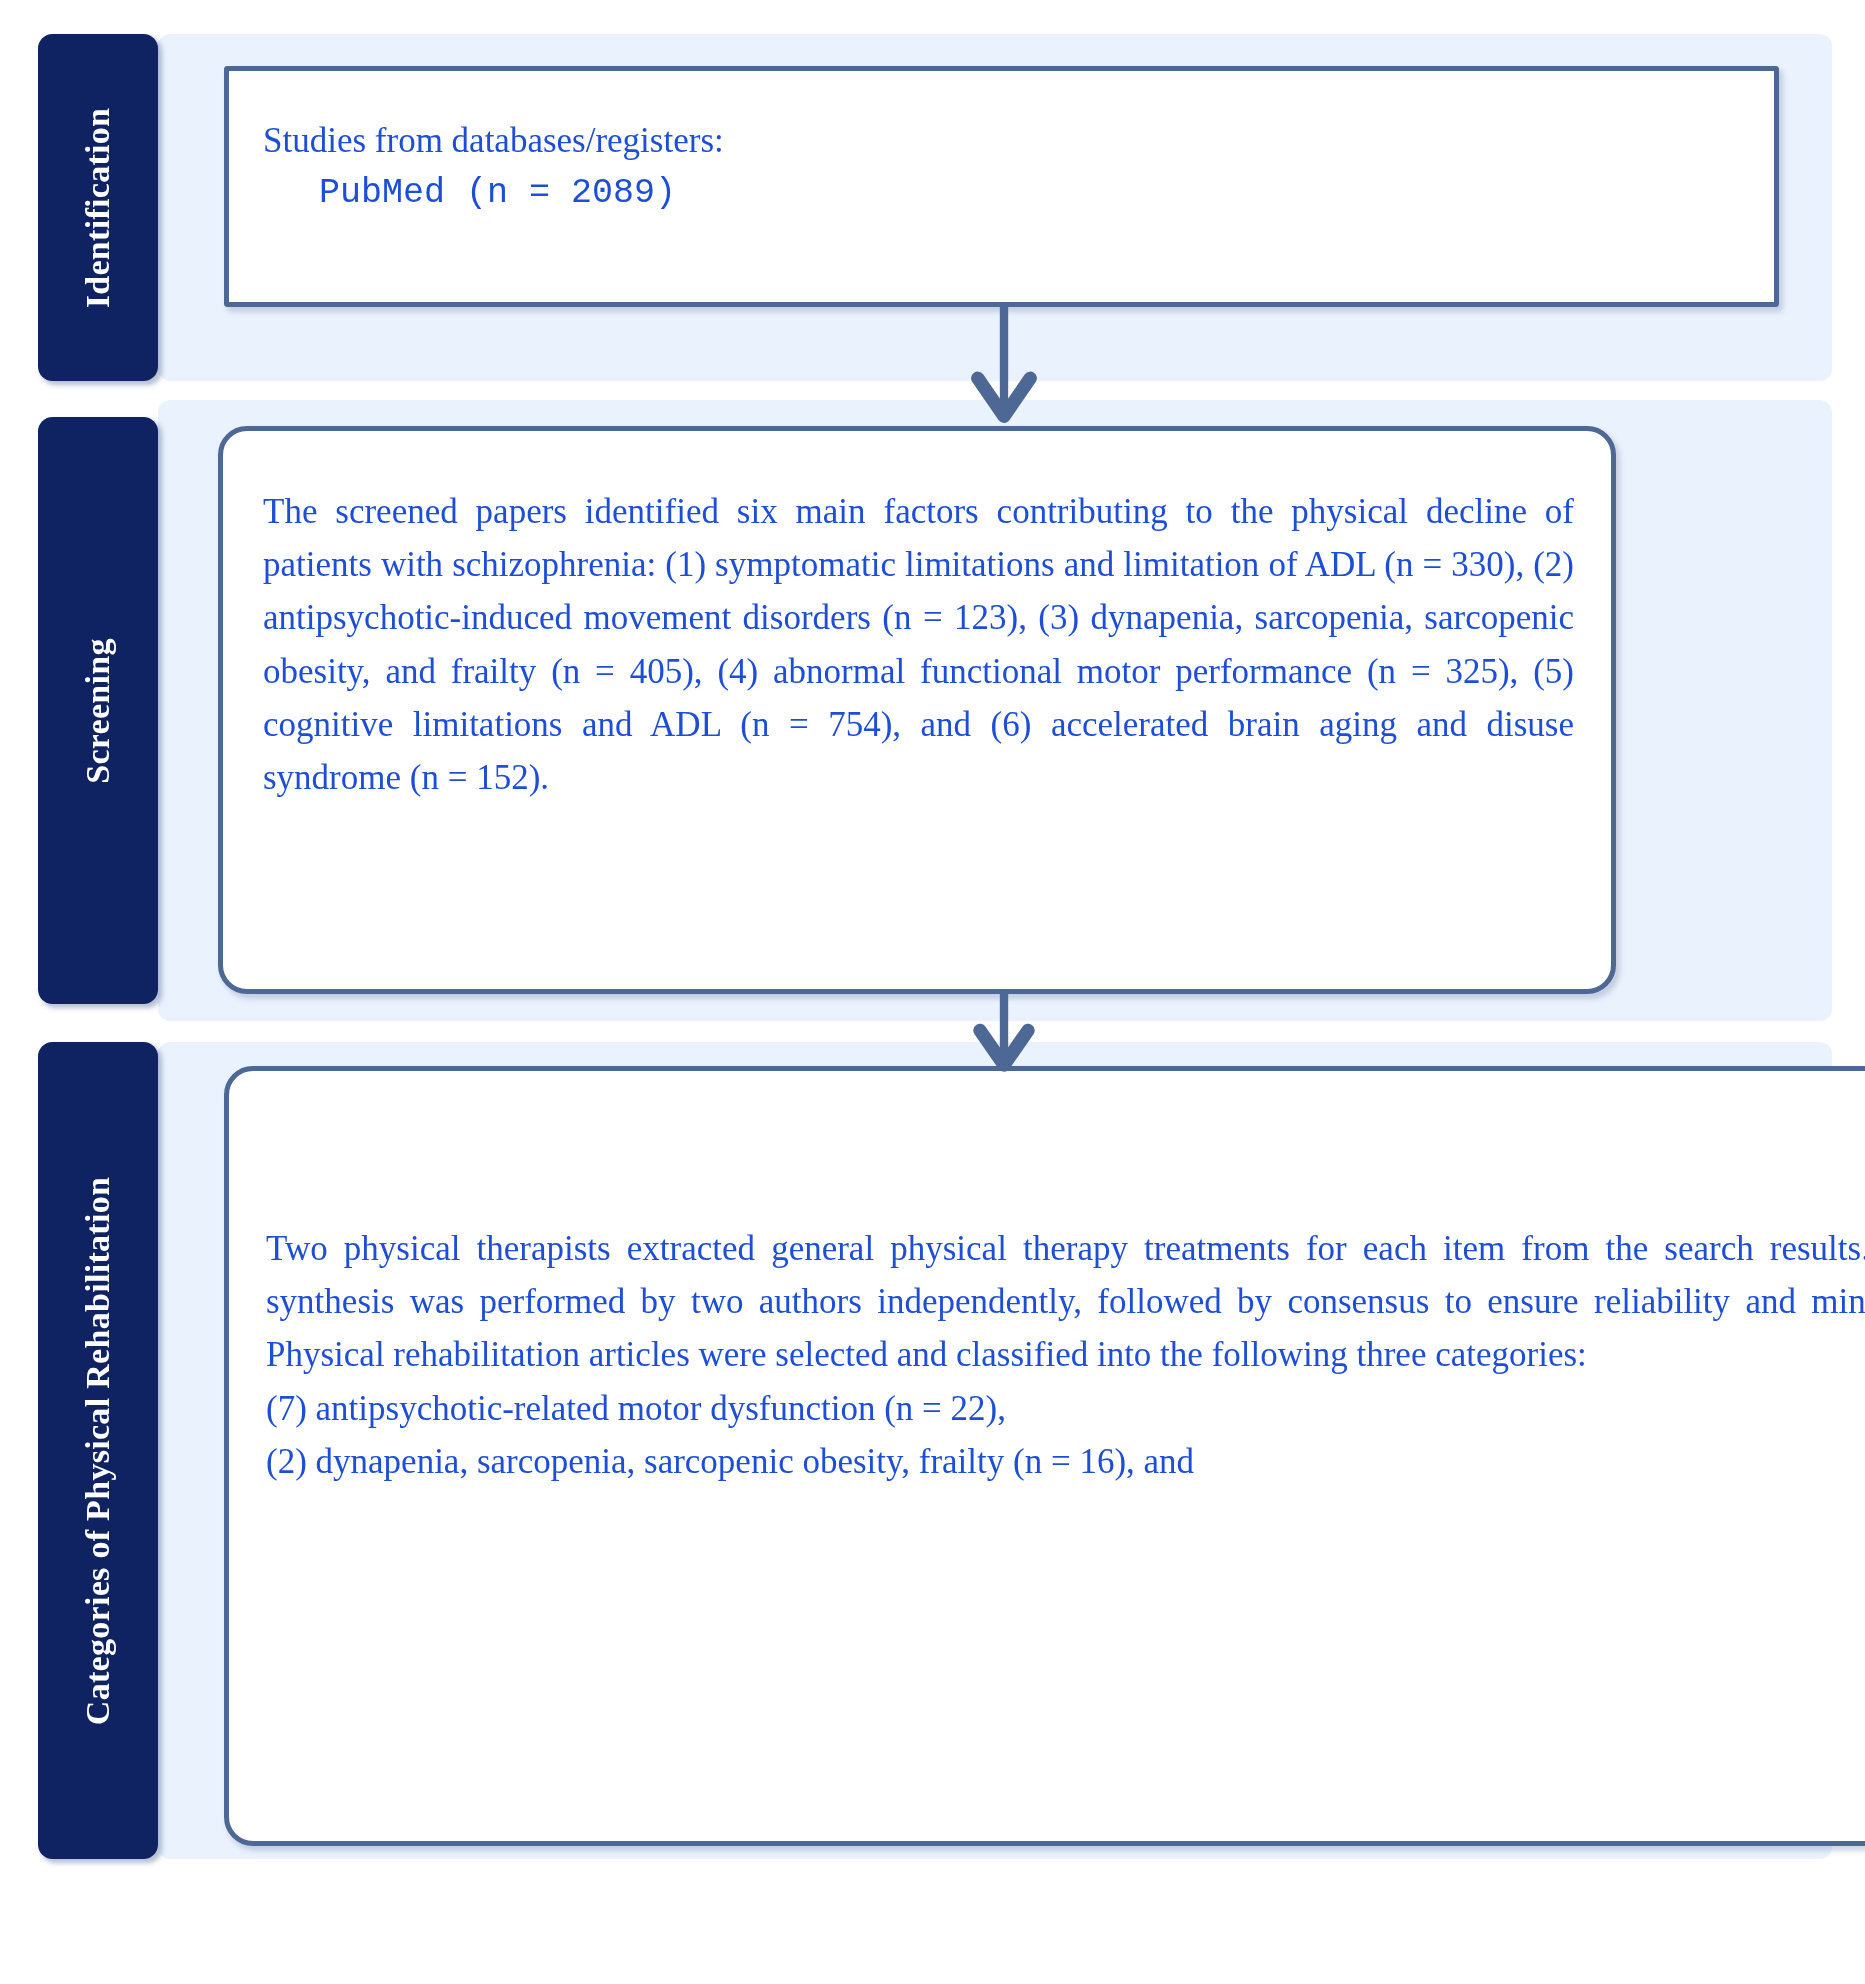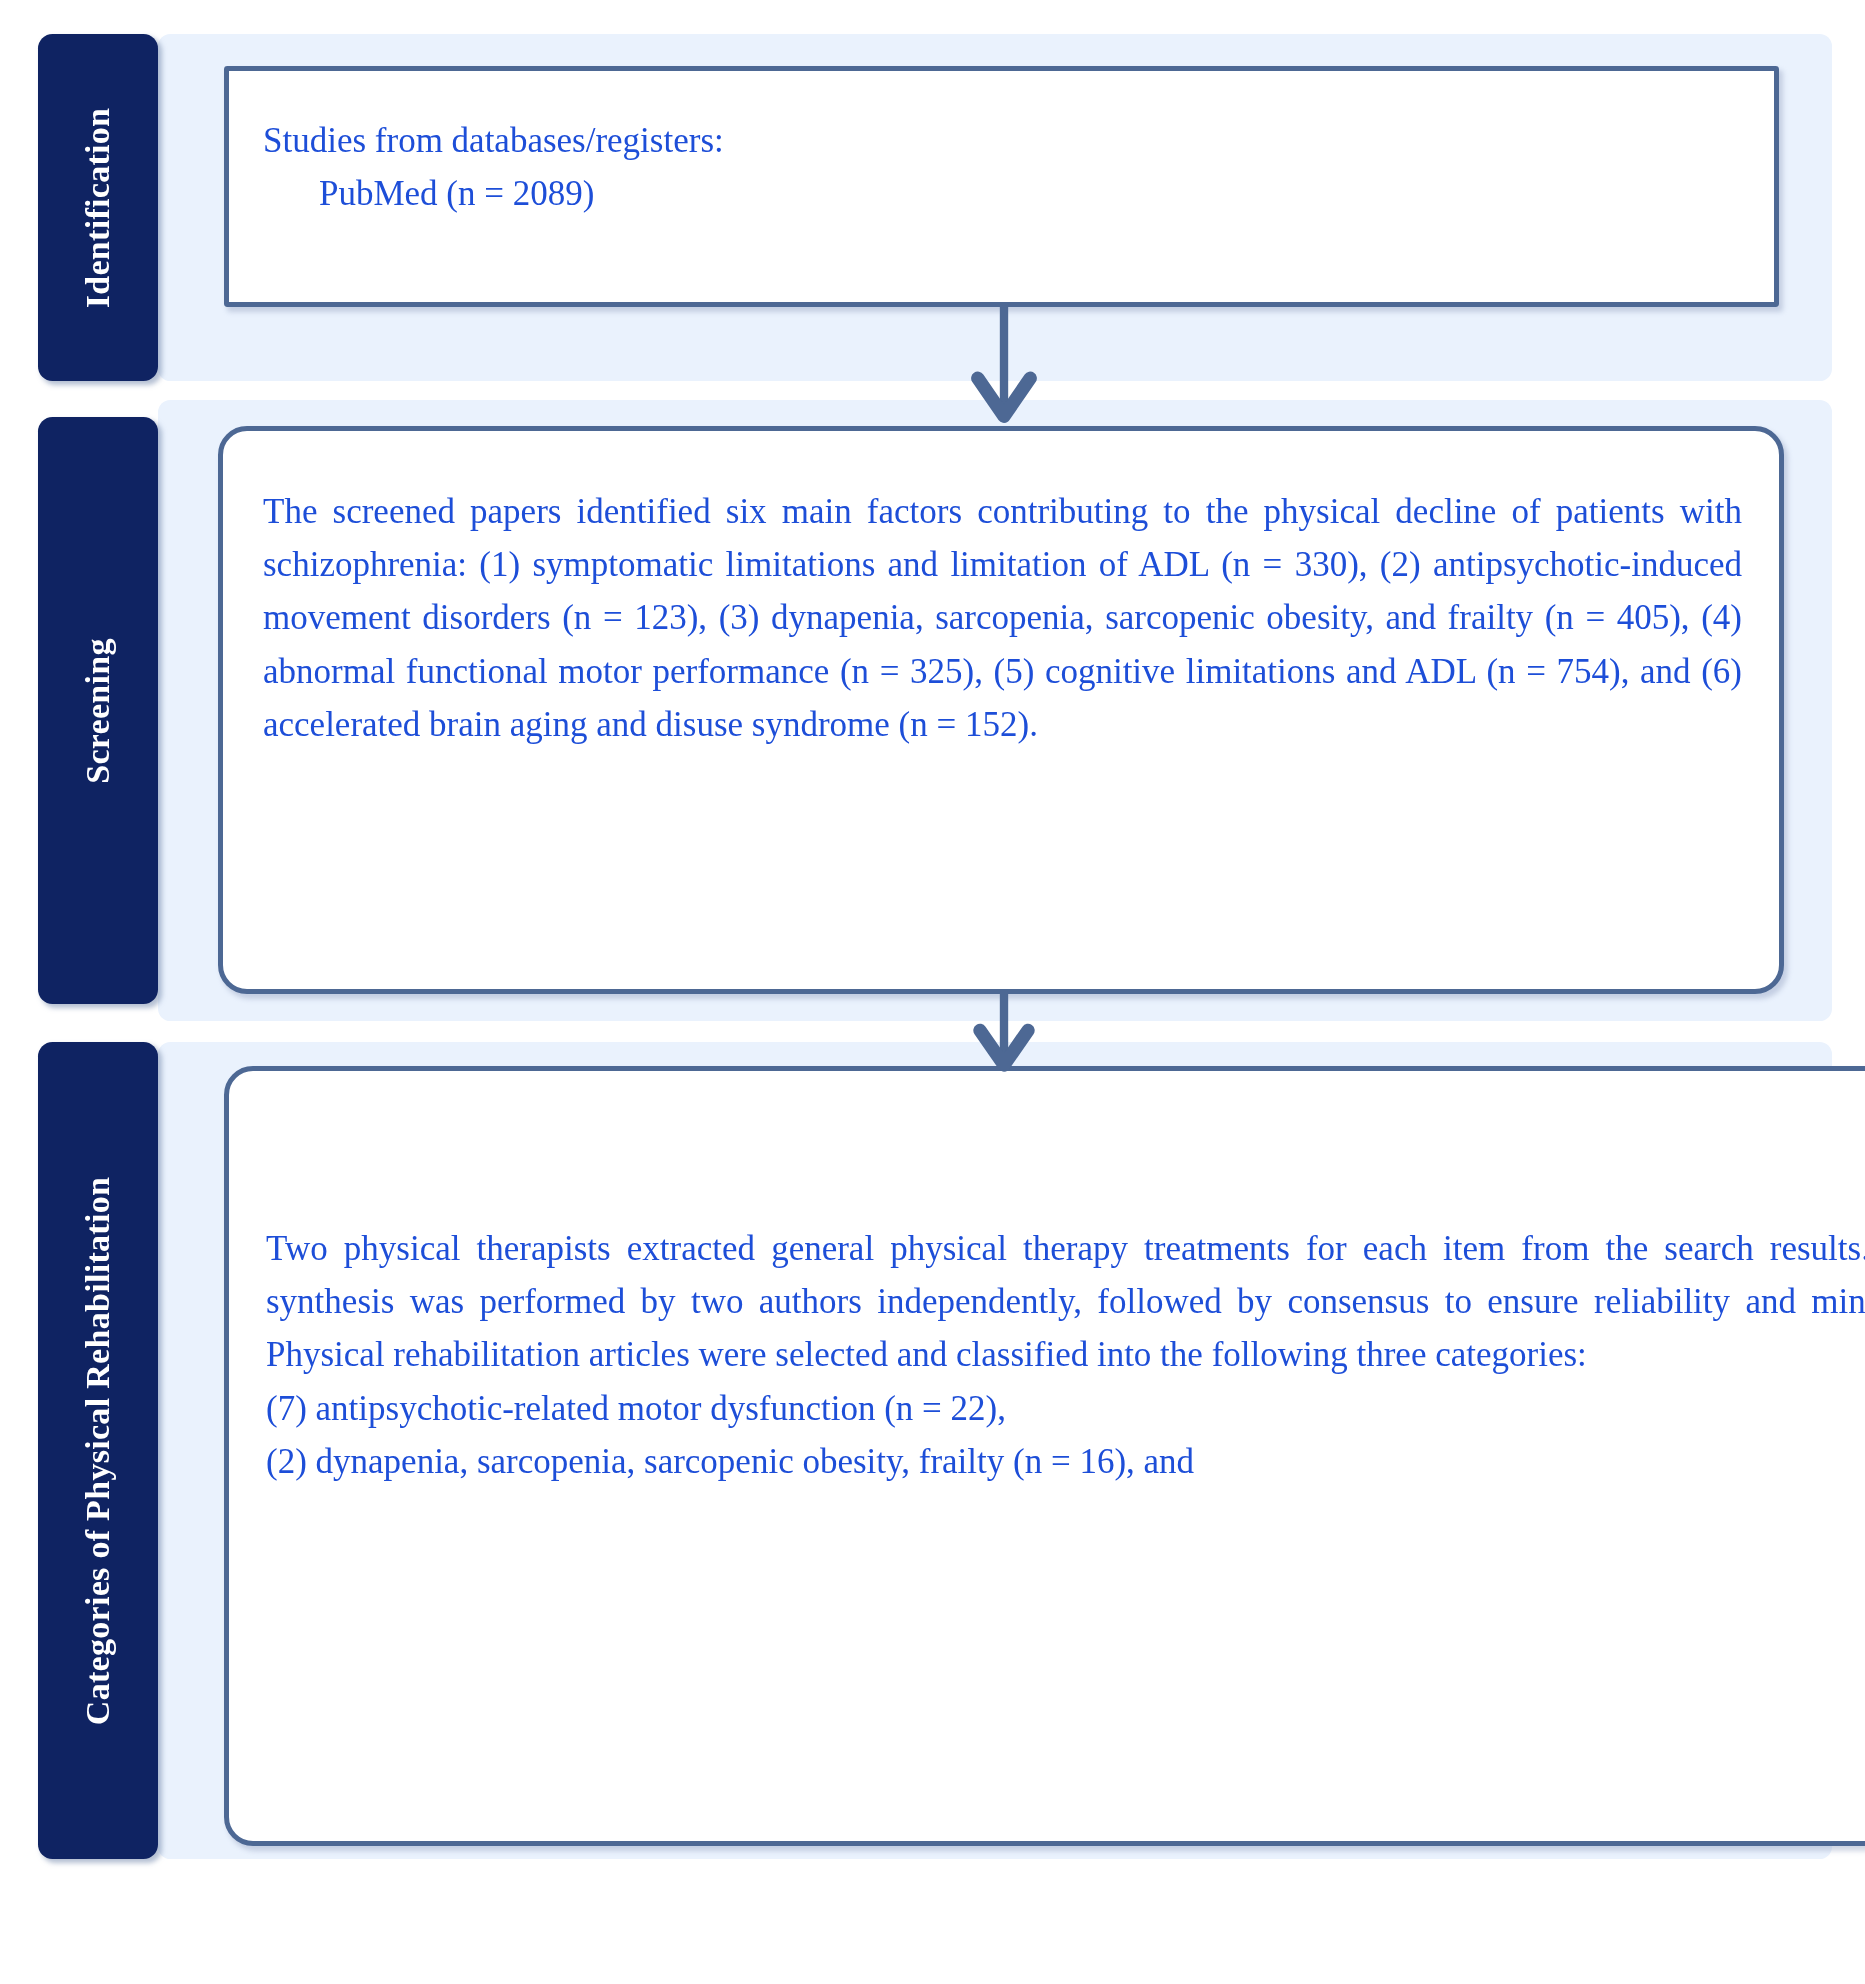--- a/index.html
+++ b/index.html
@@ -77,21 +77,21 @@
     padding: 0;
   }
 
   .txt {
     color: #1d4ed8;
     font-size: 35px;
     line-height: 1.52;
     font-family: "Liberation Serif", "DejaVu Serif", serif;
   }
   .txt.justify { text-align: justify; text-justify: inter-word; }
-  .indent { padding-left: 56px; }
+  .indent { padding-left: 56px; font-family: Liberation Mono, monospace; }
 
   
   .arrow {
     position: absolute;
     z-index: 5;
   }
 </style>
 </head>
 <body>
 
@@ -118,21 +118,21 @@
   </svg>
 
   <div class="band" style="top:400px; width:1794px; height:621px;">
     <div class="band-bg"></div>
   </div>
 
   <div class="stage-label" style="left:38px; top:417px; width:120px; height:587px;">
     <span class="stage-label-text">Screening</span>
   </div>
 
-  <div class="box round" style="left:218px; top:426px; width:1566px; height:568px;">
+  <div class="box round" style="left:218px; top:426px; width:1398px; height:568px;">
     <div class="box-inner" style="padding:54px 37px 0 40px;">
       <div class="txt justify">The screened papers identified six main factors contributing to the physical decline of patients with schizophrenia: (1) symptomatic limitations and limitation of ADL (n = 330), (2) antipsychotic-induced movement disorders (n = 123), (3) dynapenia, sarcopenia, sarcopenic obesity, and frailty (n = 405), (4) abnormal functional motor performance (n = 325), (5) cognitive limitations and ADL (n = 754), and (6) accelerated brain aging and disuse syndrome (n = 152).</div>
     </div>
   </div>
 
   <svg class="arrow" style="left:951px; top:989px; width:106px; height:84px;" viewBox="0 0 190 150">
     <line x1="95" y1="0" x2="95" y2="128" stroke="#4D6894" stroke-width="15"></line>
     <polyline points="52,74 95,136 138,74" fill="none" stroke="#4D6894" stroke-width="24" stroke-linecap="round" stroke-linejoin="round"></polyline>
   </svg>
 

